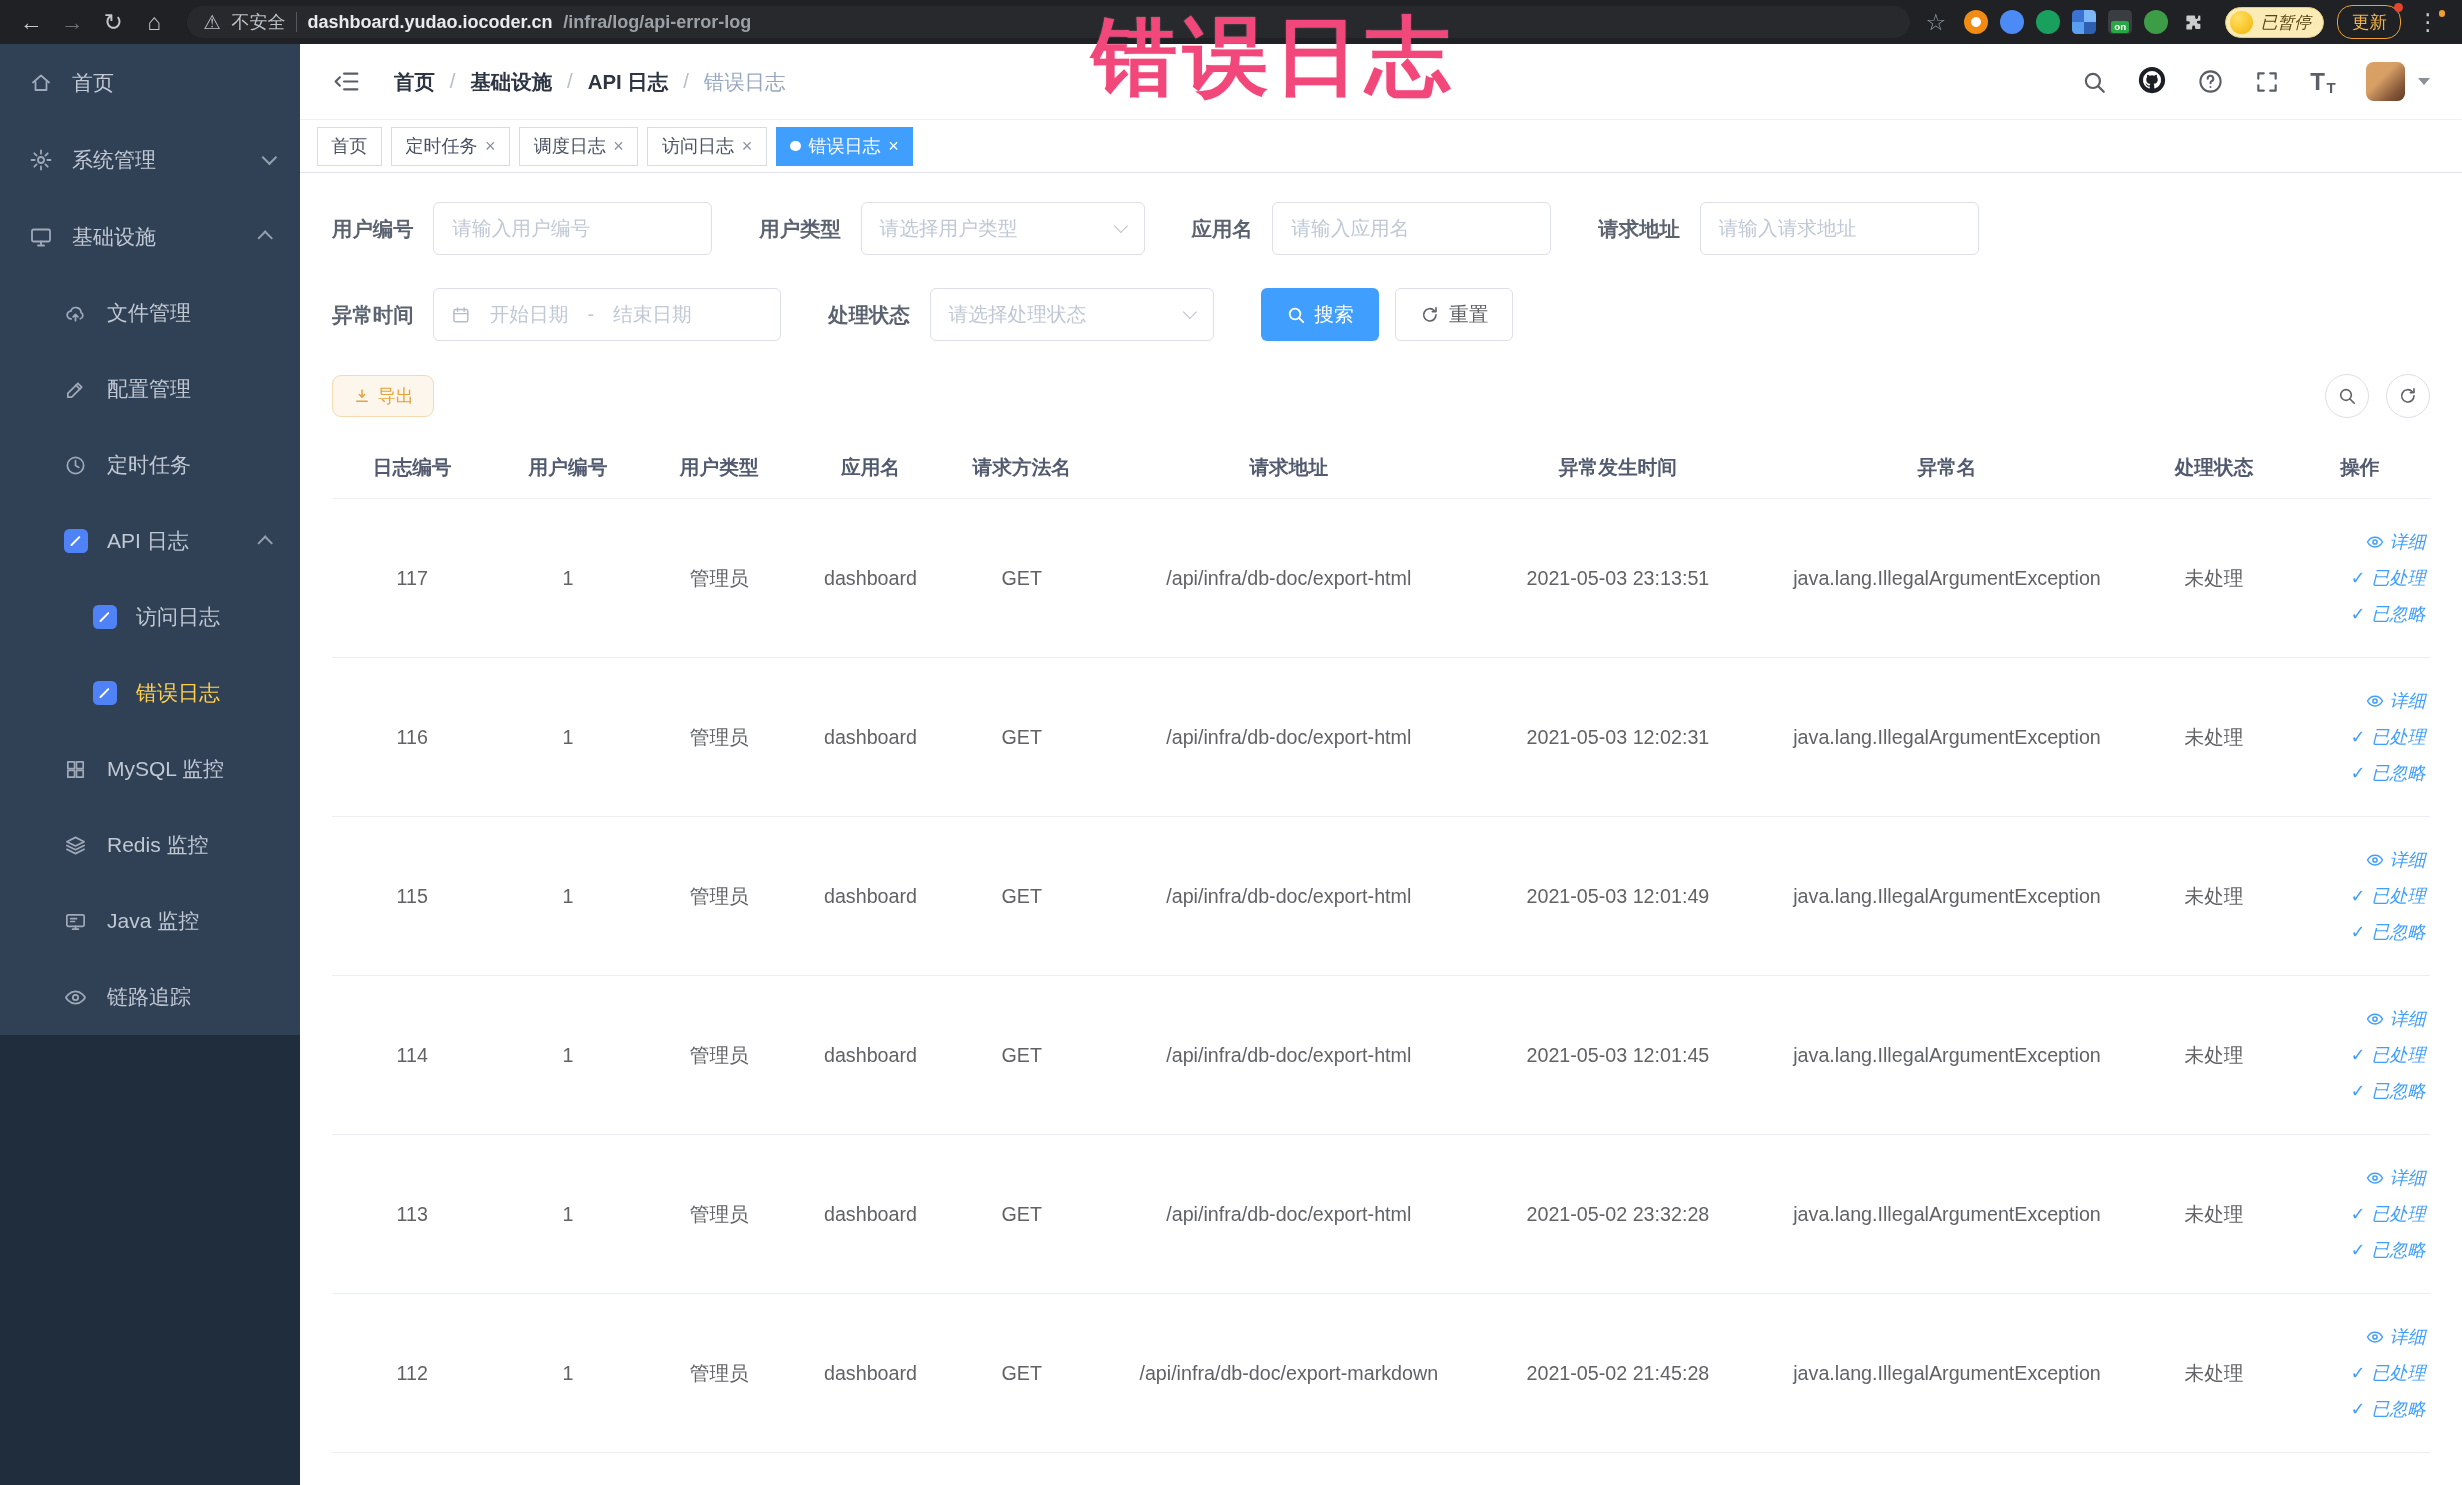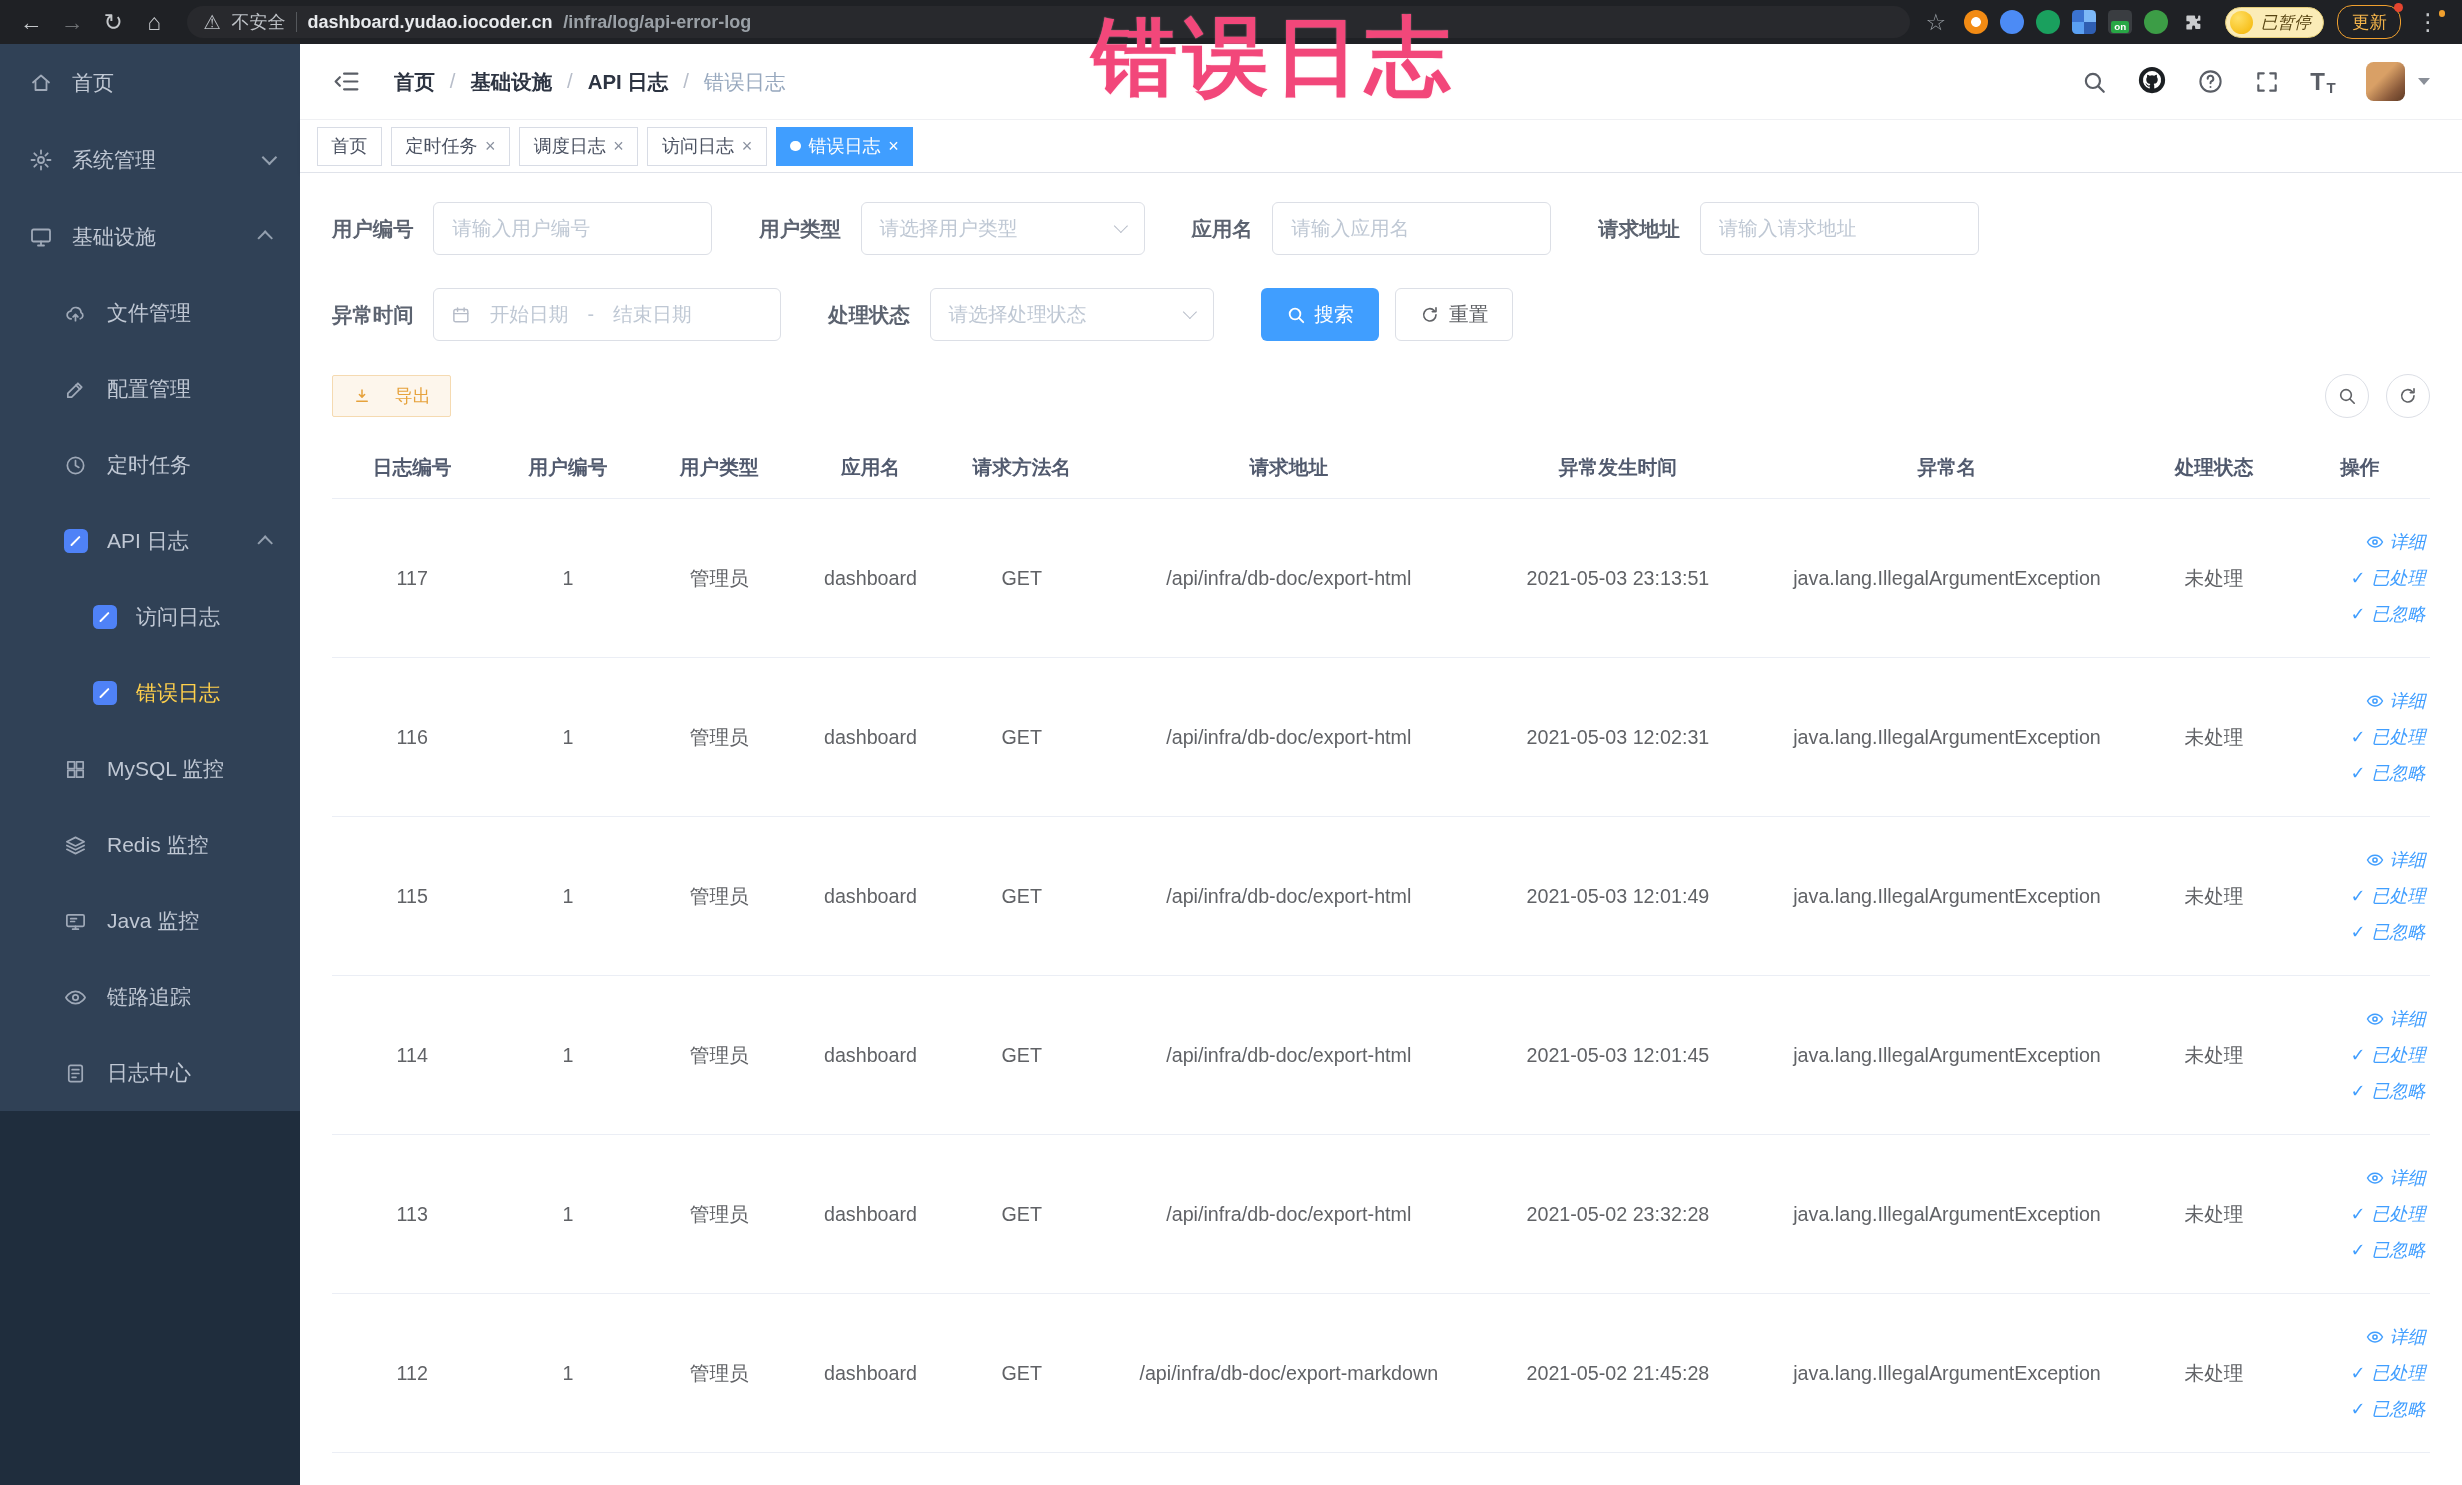--- a/index.html
+++ b/index.html
@@ -86,21 +86,21 @@
   .f-input { height: 53px; border: 0.8px solid #dcdfe6; border-radius: 6px; padding: 0 18px; font-size: 19.7px; color: #606266; width: 279px; outline: none; background: #fff; }
   .f-input::placeholder { color: #bfc8d4; }
   .f-select { height: 53px; border: 0.8px solid #dcdfe6; border-radius: 6px; display: flex; align-items: center; justify-content: space-between; padding: 0 18px; width: 284px; color: #bfc8d4; font-size: 19.7px; background: #fff; cursor: pointer; }
   .sel-chev { width: 9.8px; height: 9.8px; border-right: 1.9px solid #b6bcc8; border-bottom: 1.9px solid #b6bcc8; transform: rotate(45deg); margin-top: -4.5px; }
   .f-range { height: 53px; border: 0.8px solid #dcdfe6; border-radius: 6px; display: flex; align-items: center; gap: 19px; padding: 0 16.7px; width: 348px; color: #bfc8d4; font-size: 19.7px; background: #fff; cursor: pointer; }
   .f-range .rsep { color: #bfc8d4; flex: 0 0 auto; }
   .f-range .rcal { color: #b6bcc8; display: flex; }
   .btn { height: 53px; border-radius: 6px; font-size: 19.7px; display: inline-flex; align-items: center; gap: 9px; padding: 0 24px; border: 0.8px solid transparent; cursor: pointer; white-space: nowrap; }
   .btn-primary { background: #409eff; color: #fff; }
   .btn-plain { background: #fff; border-color: #dcdfe6; color: #606266; }
-  .btn-warning { height: 42px; background: #fdf6ec; border-color: #f5dab1; color: #e6a23c; font-size: 18px; padding: 0 19.7px; border-radius: 2px; gap: 24px; }
+  .btn-warning { height: 42px; background: #fdf6ec; border-color: #f5dab1; color: #e6a23c; font-size: 18px; padding: 0 19.7px; border-radius: 9px; gap: 7px; }
   .toolbar-row { display: flex; align-items: center; margin-bottom: 19.7px; }
   .toolbar-right { margin-left: auto; display: flex; align-items: center; gap: 16.7px; }
   .circle-btn { width: 44px; height: 44px; border-radius: 50%; border: 0.8px solid #dcdfe6; background: #fff; display: flex; align-items: center; justify-content: center; color: #606266; cursor: pointer; }
 
   
   table.grid { width: 100%; border-collapse: collapse; table-layout: fixed; }
   table.grid th { height: 61px; font-size: 19.7px; color: #515a6e; font-weight: 700; border-bottom: 0.8px solid #ebeef5; text-align: center; white-space: nowrap; }
   table.grid td { height: 159px; font-size: 19.7px; color: #606266; text-align: center; border-bottom: 0.8px solid #ebeef5; overflow: hidden; white-space: nowrap; }
   .actions { display: flex; flex-direction: column; align-items: flex-end; gap: 12px; padding-right: 4.5px; }
   .alink { color: #409eff; font-size: 18px; display: inline-flex; align-items: center; gap: 6px; cursor: pointer; text-decoration: none; font-style: italic; }
@@ -273,29 +273,20 @@
     <div class="mi l2">
       <span class="mi-ic">
           <svg class="i" width="23" height="23" viewBox="0 0 24 24">
             <path d="M2 12s3.6-6.5 10-6.5S22 12 22 12s-3.6 6.5-10 6.5S2 12 2 12z"></path>
             <circle cx="12" cy="12" r="2.8"></circle>
           </svg>
         </span>
       <span>链路追踪</span>
     </div>
 
-    <div class="mi l2">
-      <span class="mi-ic">
-          <svg class="i" width="23" height="23" viewBox="0 0 24 24">
-            <rect x="5" y="3.5" width="14" height="17" rx="2"></rect>
-            <path d="M8.5 8h7M8.5 12h7M8.5 16h4"></path>
-          </svg>
-        </span>
-      <span>日志中心</span>
-    </div>
 
   </nav>
   <div class="sidebar-filler"></div>
 </aside>
 
 <div class="navbar">
   <span class="hamburger">
     <svg class="i" width="29" height="29" viewBox="0 0 24 24">
         <path d="M10 5.5h11M10 12h11M10 18.5h11"></path>
         <path d="M6.5 8.5L3 12l3.5 3.5"></path>

